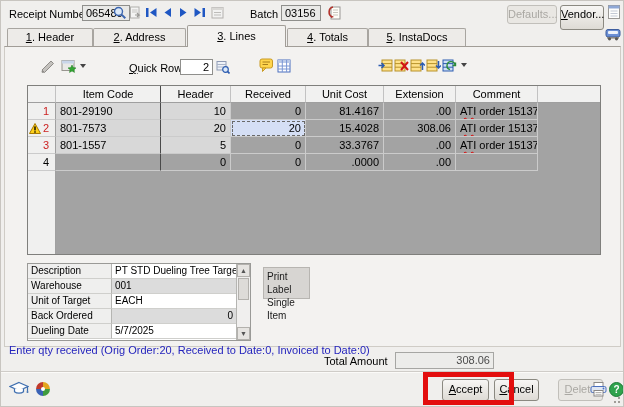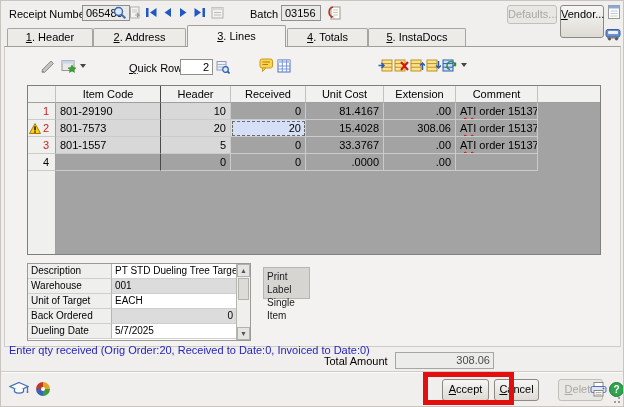--- a/index.html
+++ b/index.html
@@ -134,21 +134,21 @@
     <svg width="16" height="16">
         <rect x="5" y="2" width="9" height="12" fill="#fffef8" stroke="#9a9895"></rect>
         <path d="M7 2 C2 3 2 10 6 12" fill="none" stroke="#b3322b" stroke-width="1.6"></path>
         <path d="M5 13 l3 -1 l-2.4 -1.6 Z" fill="#b3322b"></path>
         <line x1="7" y1="5" x2="12" y2="5" stroke="#c9c6bd"></line>
         <line x1="7" y1="7.5" x2="12" y2="7.5" stroke="#c9c6bd"></line>
         <line x1="7" y1="10" x2="12" y2="10" stroke="#c9c6bd"></line>
       </svg>
   </div>
   <div class="btn dis" style="left:506px;top:4px;width:50px;height:19px;line-height:17px;">Defaults...</div>
-  <div class="btn" style="left:559px;top:4px;width:44px;height:33px;line-height:17px;"><span class="u">V</span><span>endor...</span></div>
+  <div class="btn" style="left:559px;top:4px;width:44px;height:25px;line-height:17px;"><span class="u">V</span><span>endor...</span></div>
   <div class="iconbtn" style="left:606px;top:3px;width:14px;height:16px;">
     <svg width="12" height="14">
         <rect x="0.5" y="0.5" width="11" height="13" fill="#fdfdfc" stroke="#9a9895"></rect>
         <rect x="0.5" y="0.5" width="11" height="3" fill="#8fa8d6"></rect>
         <line x1="2.5" y1="6" x2="9.5" y2="6" stroke="#c3c9d4"></line>
         <line x1="2.5" y1="8.5" x2="9.5" y2="8.5" stroke="#c3c9d4"></line>
         <line x1="2.5" y1="11" x2="9.5" y2="11" stroke="#c3c9d4"></line>
       </svg>
   </div>
   <div class="iconbtn" style="left:603px;top:25px;width:17px;height:15px;">

